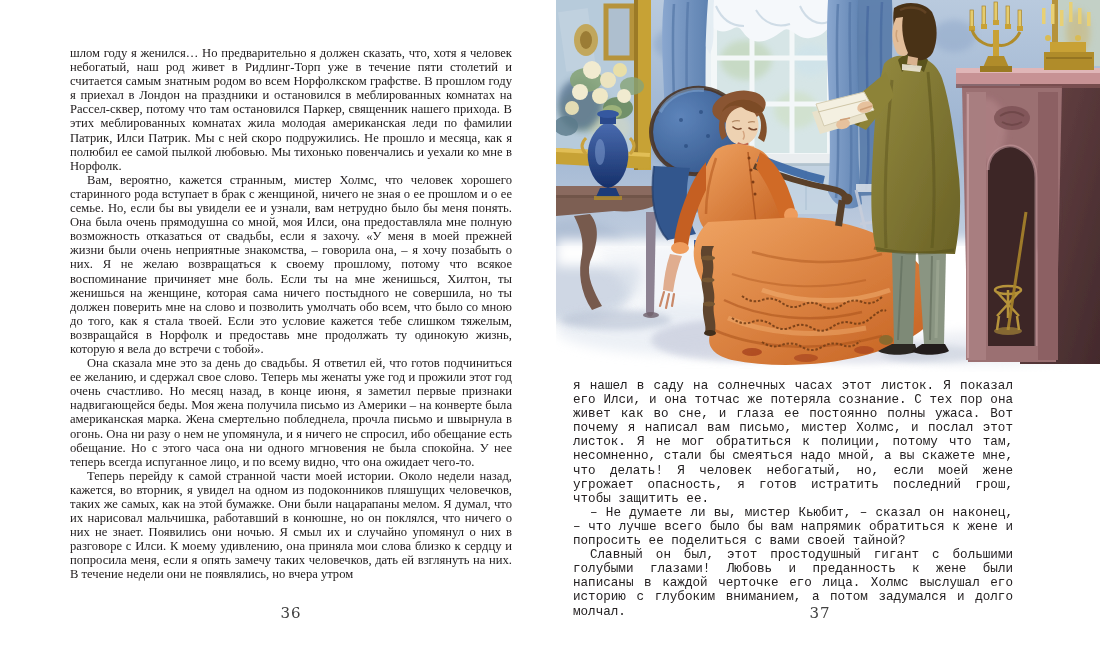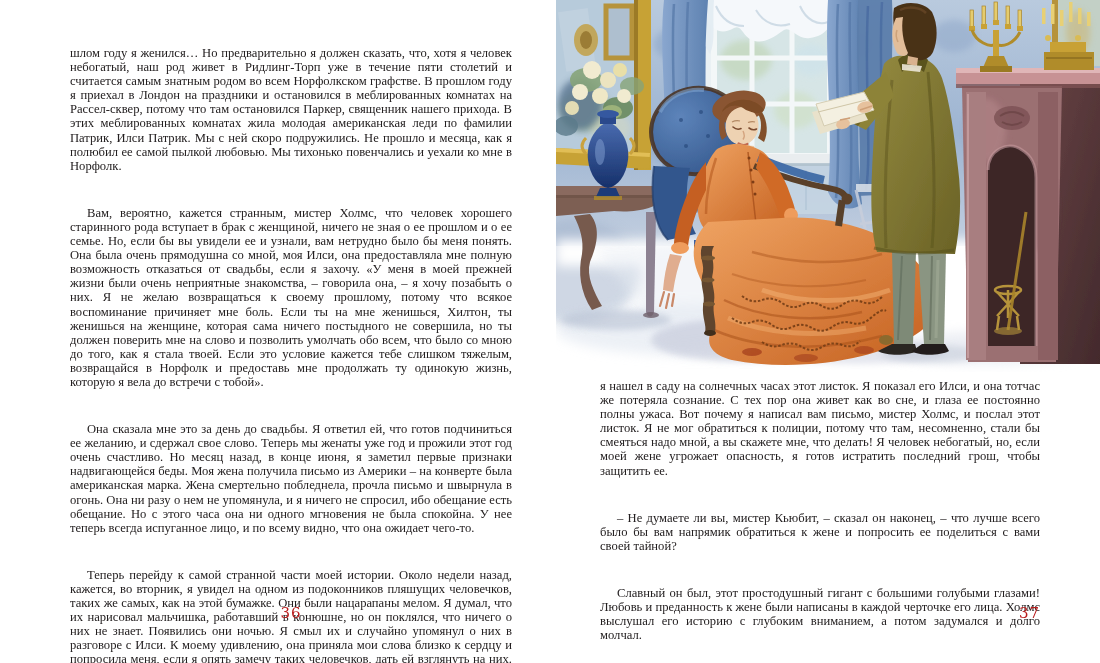--- a/index.html
+++ b/index.html
@@ -2,27 +2,27 @@
 <html lang="ru"><head>
 <meta charset="utf-8">
 <style>
   html,body{margin:0;padding:0;background:#ffffff;}
   body{width:1100px;height:663px;overflow:hidden;}
   .spread{position:relative;width:960px;height:663px;background:#ffffff;
           font-family:"Liberation Serif","DejaVu Serif",serif;color:#242021;}
   .textblock{position:absolute;font-size:12.6px;line-height:14.1px;text-align:justify;
              -webkit-hyphens:auto;hyphens:auto;}
   .textblock p{margin:0;}
-  .textblock p.indent{text-indent:17px;margin-top:33px;}
+  .textblock p.indent{text-indent:17px;}
   .left-text{left:70px;top:46px;width:442px;}
-  .right-text{left:600px;top:379px;width:440px;}
+  .right-text{left:573px;top:379px;width:440px;font-family:Liberation Mono, monospace;}
   .pagenum{position:absolute;top:604px;text-align:center;font-size:15px;
-           font-family:"DejaVu Serif",serif;color:#b91c1c;letter-spacing:1px;}
+           font-family:"DejaVu Serif",serif;color:#404040;letter-spacing:1px;}
   .pagenum.pn-left{left:70px;width:442px;}
-  .pagenum.pn-right{left:600px;width:440px;text-align:right;}
+  .pagenum.pn-right{left:600px;width:440px;}
   figure.illustration{position:absolute;left:556px;top:0;width:544px;height:372px;margin:0;}
   figure.illustration svg{display:block;}
 </style>
 </head>
 <body>
 
 <div class="spread">
 
   <section>
     <div class="textblock left-text" lang="ru">

